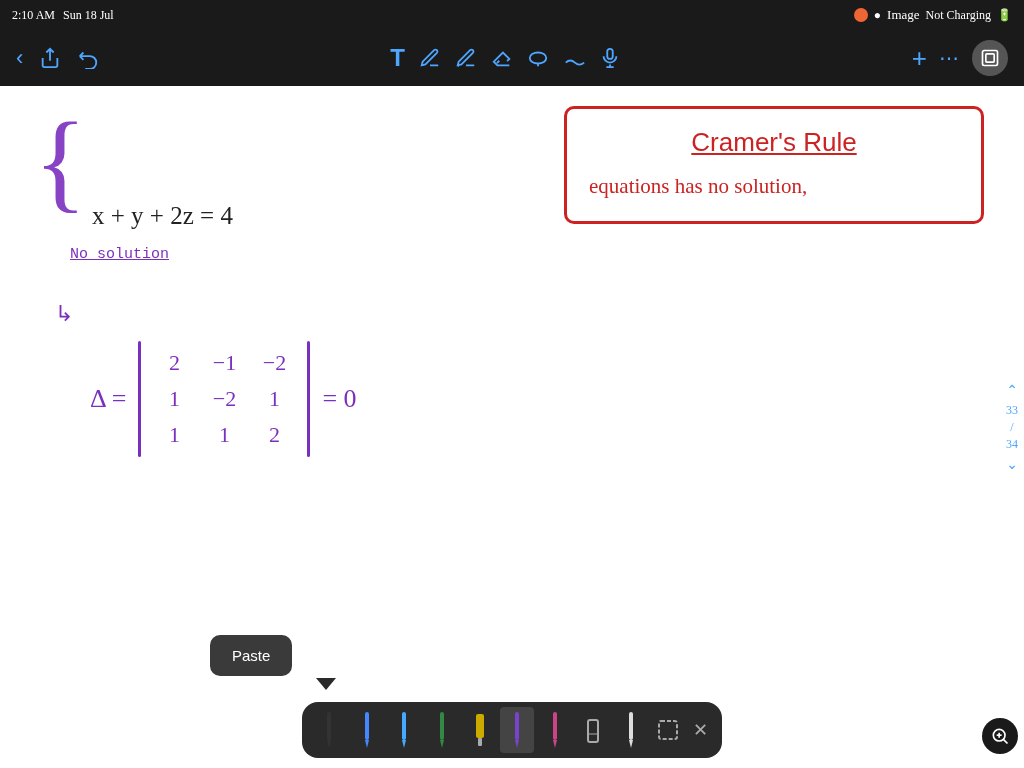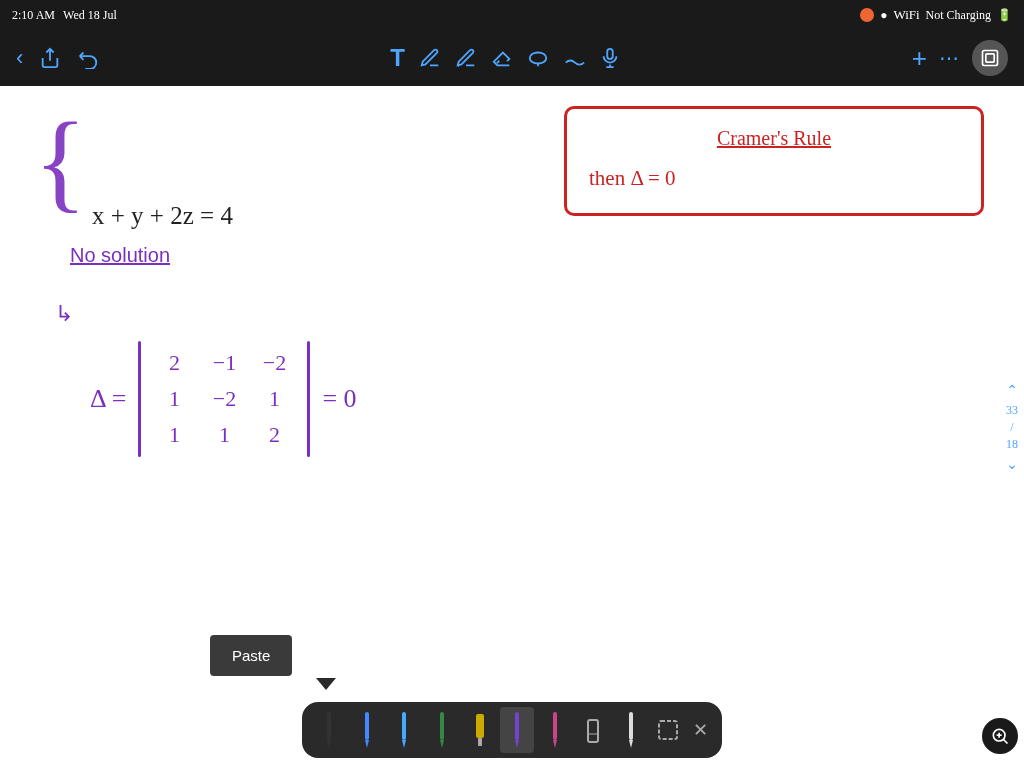--- a/index.html
+++ b/index.html
@@ -102,22 +102,22 @@
       top: 70px; left: 60px;
       font-size: 26px;
       color: #222;
     }
     .eq3 {
       top: 110px; left: 60px;
       font-size: 26px;
       color: #222;
     }
     .no-solution-text {
-      font-family: Liberation Sans, sans-serif;
-      font-size: 20px;
+      font-family: Liberation Mono, monospace;
+      font-size: 15px;
       color: #7b2fbe;
       text-decoration: underline;
     }
 
     
     .delta-section {
       position: absolute;
       top: 255px; left: 70px;
       display: flex;
       align-items: center;
@@ -160,41 +160,41 @@
     
     .cramers-box {
       position: absolute;
       top: 20px; right: 40px;
       width: 420px;
       border: 3px solid #cc2222;
       border-radius: 10px;
       padding: 18px 22px;
     }
     .cramers-title {
-      font-family: Liberation Serif, serif;
-      font-size: 20px;
+      font-family: Liberation Sans, sans-serif;
+      font-size: 26px;
       color: #cc2222;
       text-align: center;
       text-decoration: underline;
       margin-bottom: 12px;
     }
     .cramers-text {
       font-family: 'Segoe Script', 'Comic Sans MS', cursive;
       font-size: 21px;
       color: #cc2222;
       line-height: 1.55;
     }
 
     
     .paste-popup {
       position: absolute;
       bottom: 92px;
       left: 200px;
       background: #2a2a2a;
-      border-radius: 4px;
+      border-radius: 10px;
       display: flex;
       overflow: hidden;
       z-index: 200;
     }
     .paste-btn {
       color: white;
       font-size: 15px;
       padding: 12px 22px;
       background: #3a3a3a;
       border: none;
@@ -283,26 +283,26 @@
       cursor: pointer;
       z-index: 100;
     }
   </style>
 </head>
 <body>
 
 <div class="status-bar">
   <div class="status-left">
     <span>2:10 AM</span>
-    <span>Wed 18 Jul</span>
+    <span>Sun 18 Jul</span>
   </div>
   <div class="status-right">
     <span class="record-dot"></span>
     <span>●</span>
-    <span style="font-size:13px;">WiFi</span>
+    <span style="font-size:13px;">Image</span>
     <span>Not Charging</span>
     <span>🔋</span>
   </div>
 </div>
 
 <div class="toolbar">
   <div class="toolbar-left">
     <button class="toolbar-btn">‹</button>
     <button class="toolbar-btn">
       <svg width="22" height="22" viewBox="0 0 24 24" fill="none" stroke="#4da6ff" stroke-width="2">
@@ -390,21 +390,21 @@
         <span>2</span>
       </div>
       <div class="matrix-bar"></div>
     </div>
     <span class="equals-zero">= 0</span>
   </div>
 
   <div class="cramers-box">
     <div class="cramers-title">Cramer's Rule</div>
     <div class="cramers-text">
-      <div>then    Δ = 0</div>
+      <div>equations  has  no  solution,</div>
     </div>
   </div>
 
   <div class="paste-popup" style="bottom:92px;left:210px;">
     <button class="paste-btn">Paste</button>
   </div>
   <div class="paste-popup-arrow"></div>
 
   <div class="bottom-toolbar">
 
@@ -478,21 +478,21 @@
     </div>
 
     <button class="close-btn" style="color:#aaa;font-size:18px;background:none;border:none;cursor:pointer;">✕</button>
   </div>
 
   <div class="pagination">
     <button class="page-arrow">⌃</button>
     <div class="page-num">
       <span>33</span><br>
       <span>/</span><br>
-      <span>18</span>
+      <span>34</span>
     </div>
     <button class="page-arrow">⌄</button>
   </div>
 
   <div class="zoom-btn">
     <svg width="20" height="20" viewBox="0 0 24 24" fill="none" stroke="white" stroke-width="2">
       <circle cx="11" cy="11" r="7"></circle>
       <line x1="11" y1="8" x2="11" y2="14"></line>
       <line x1="8" y1="11" x2="14" y2="11"></line>
       <line x1="16" y1="16" x2="21" y2="21"></line>

